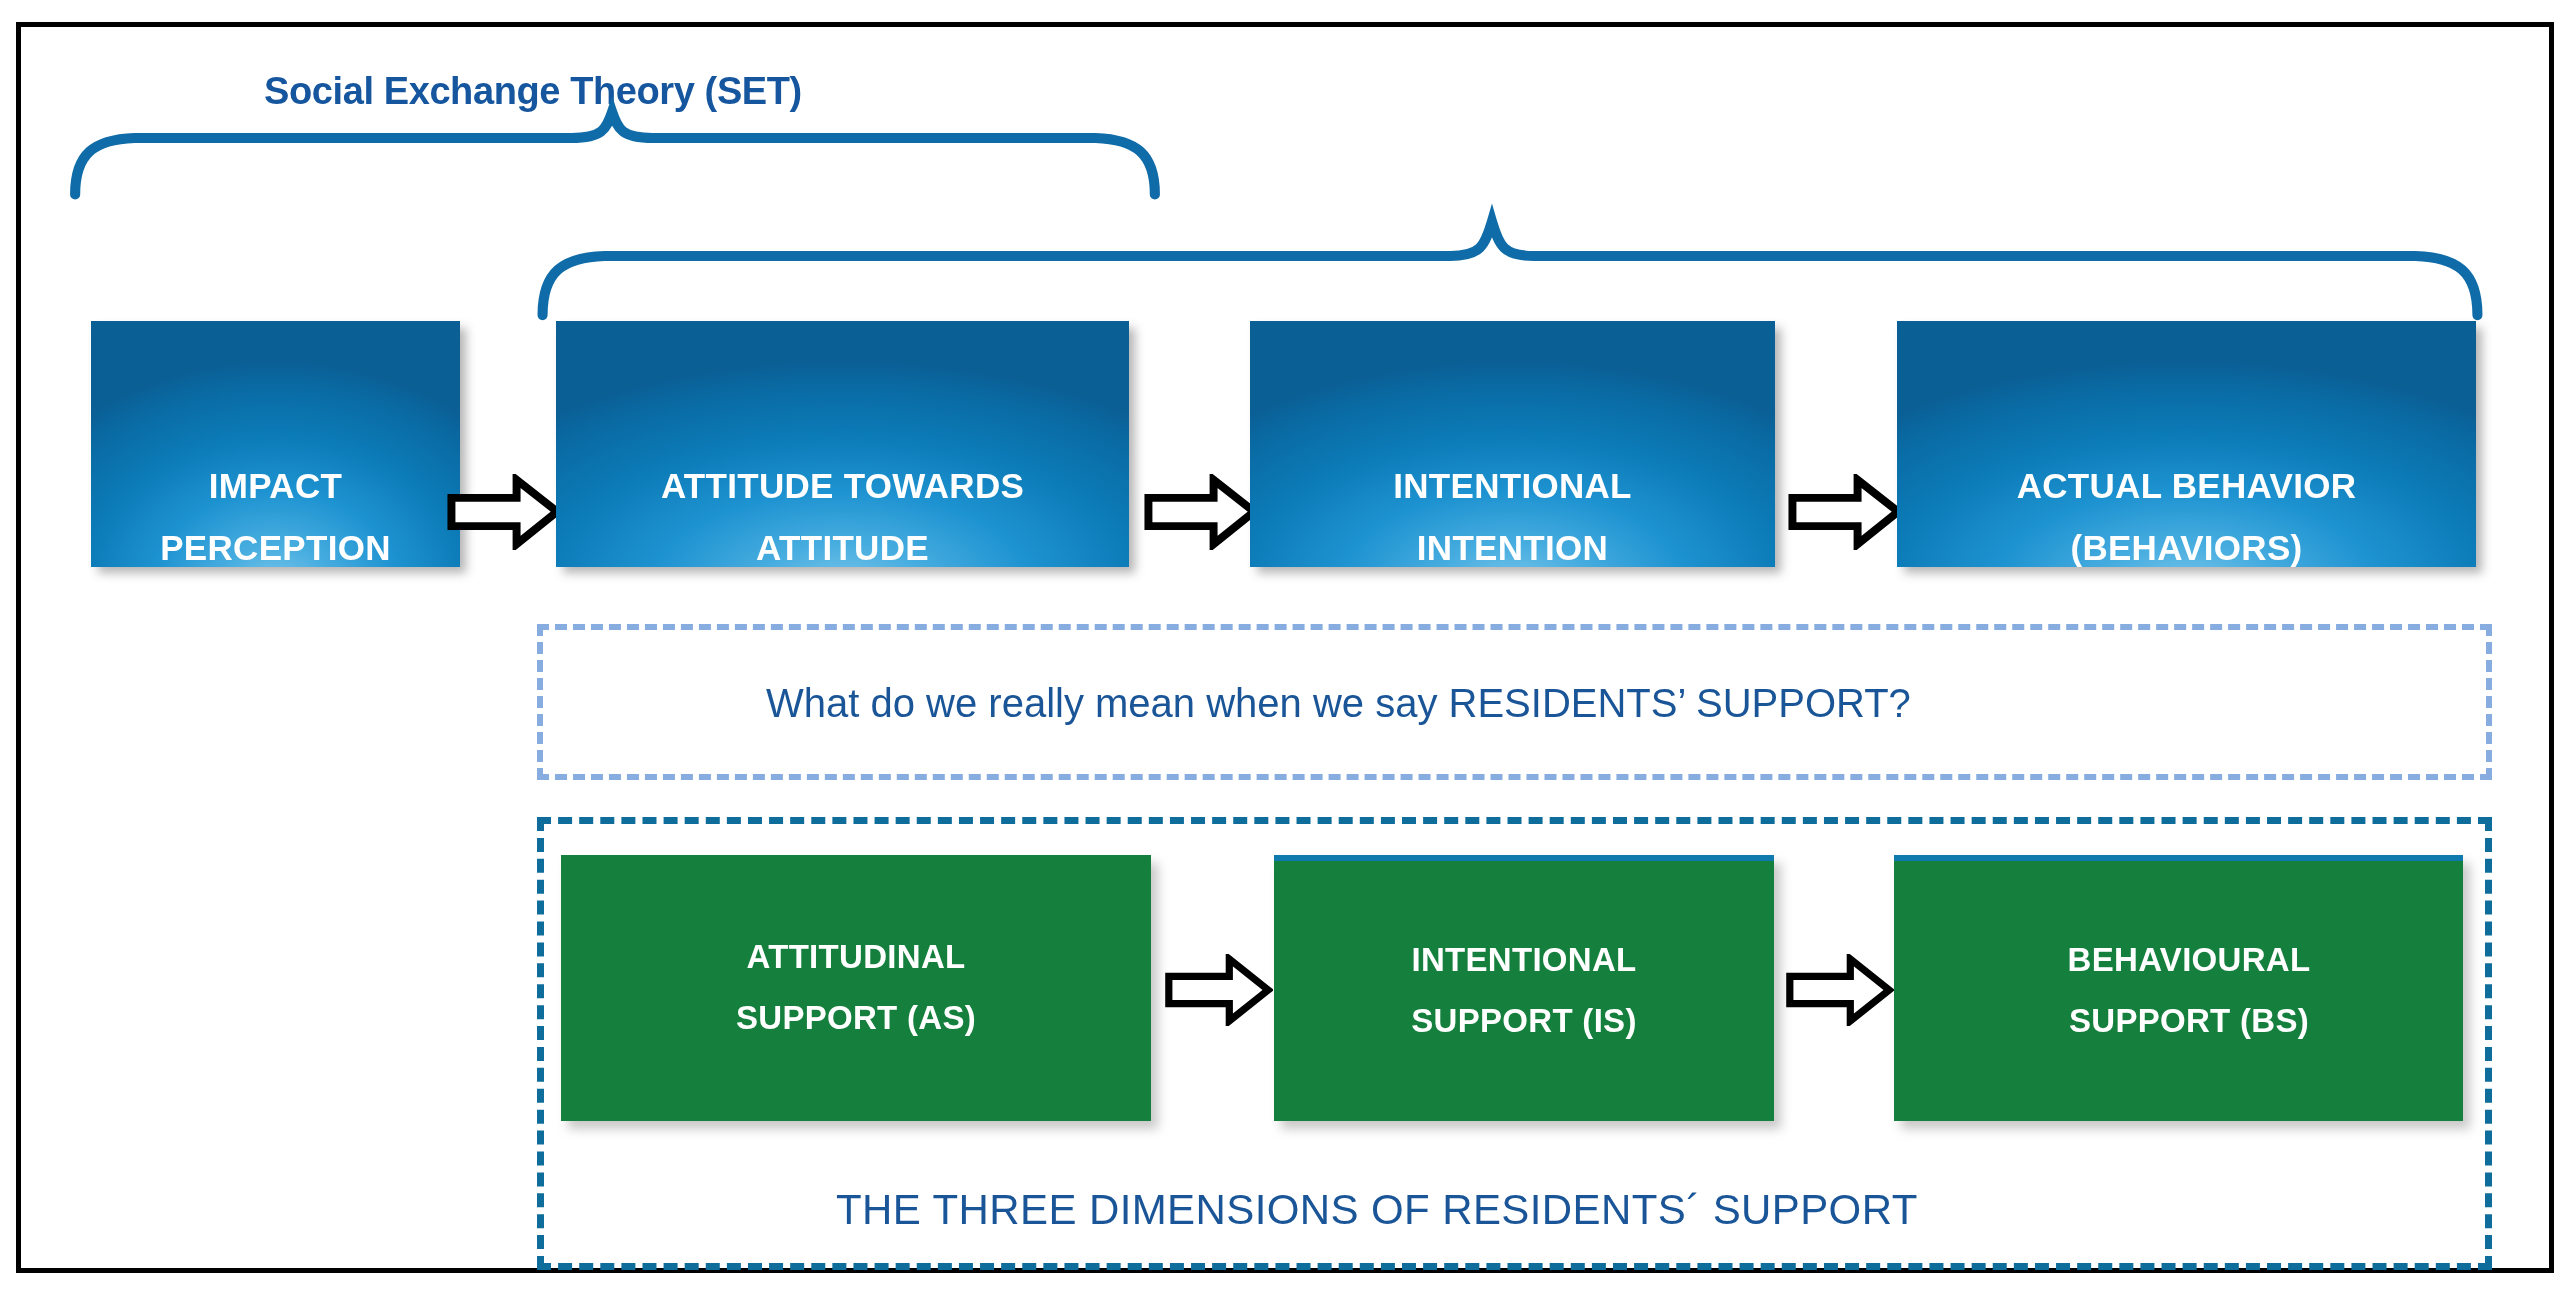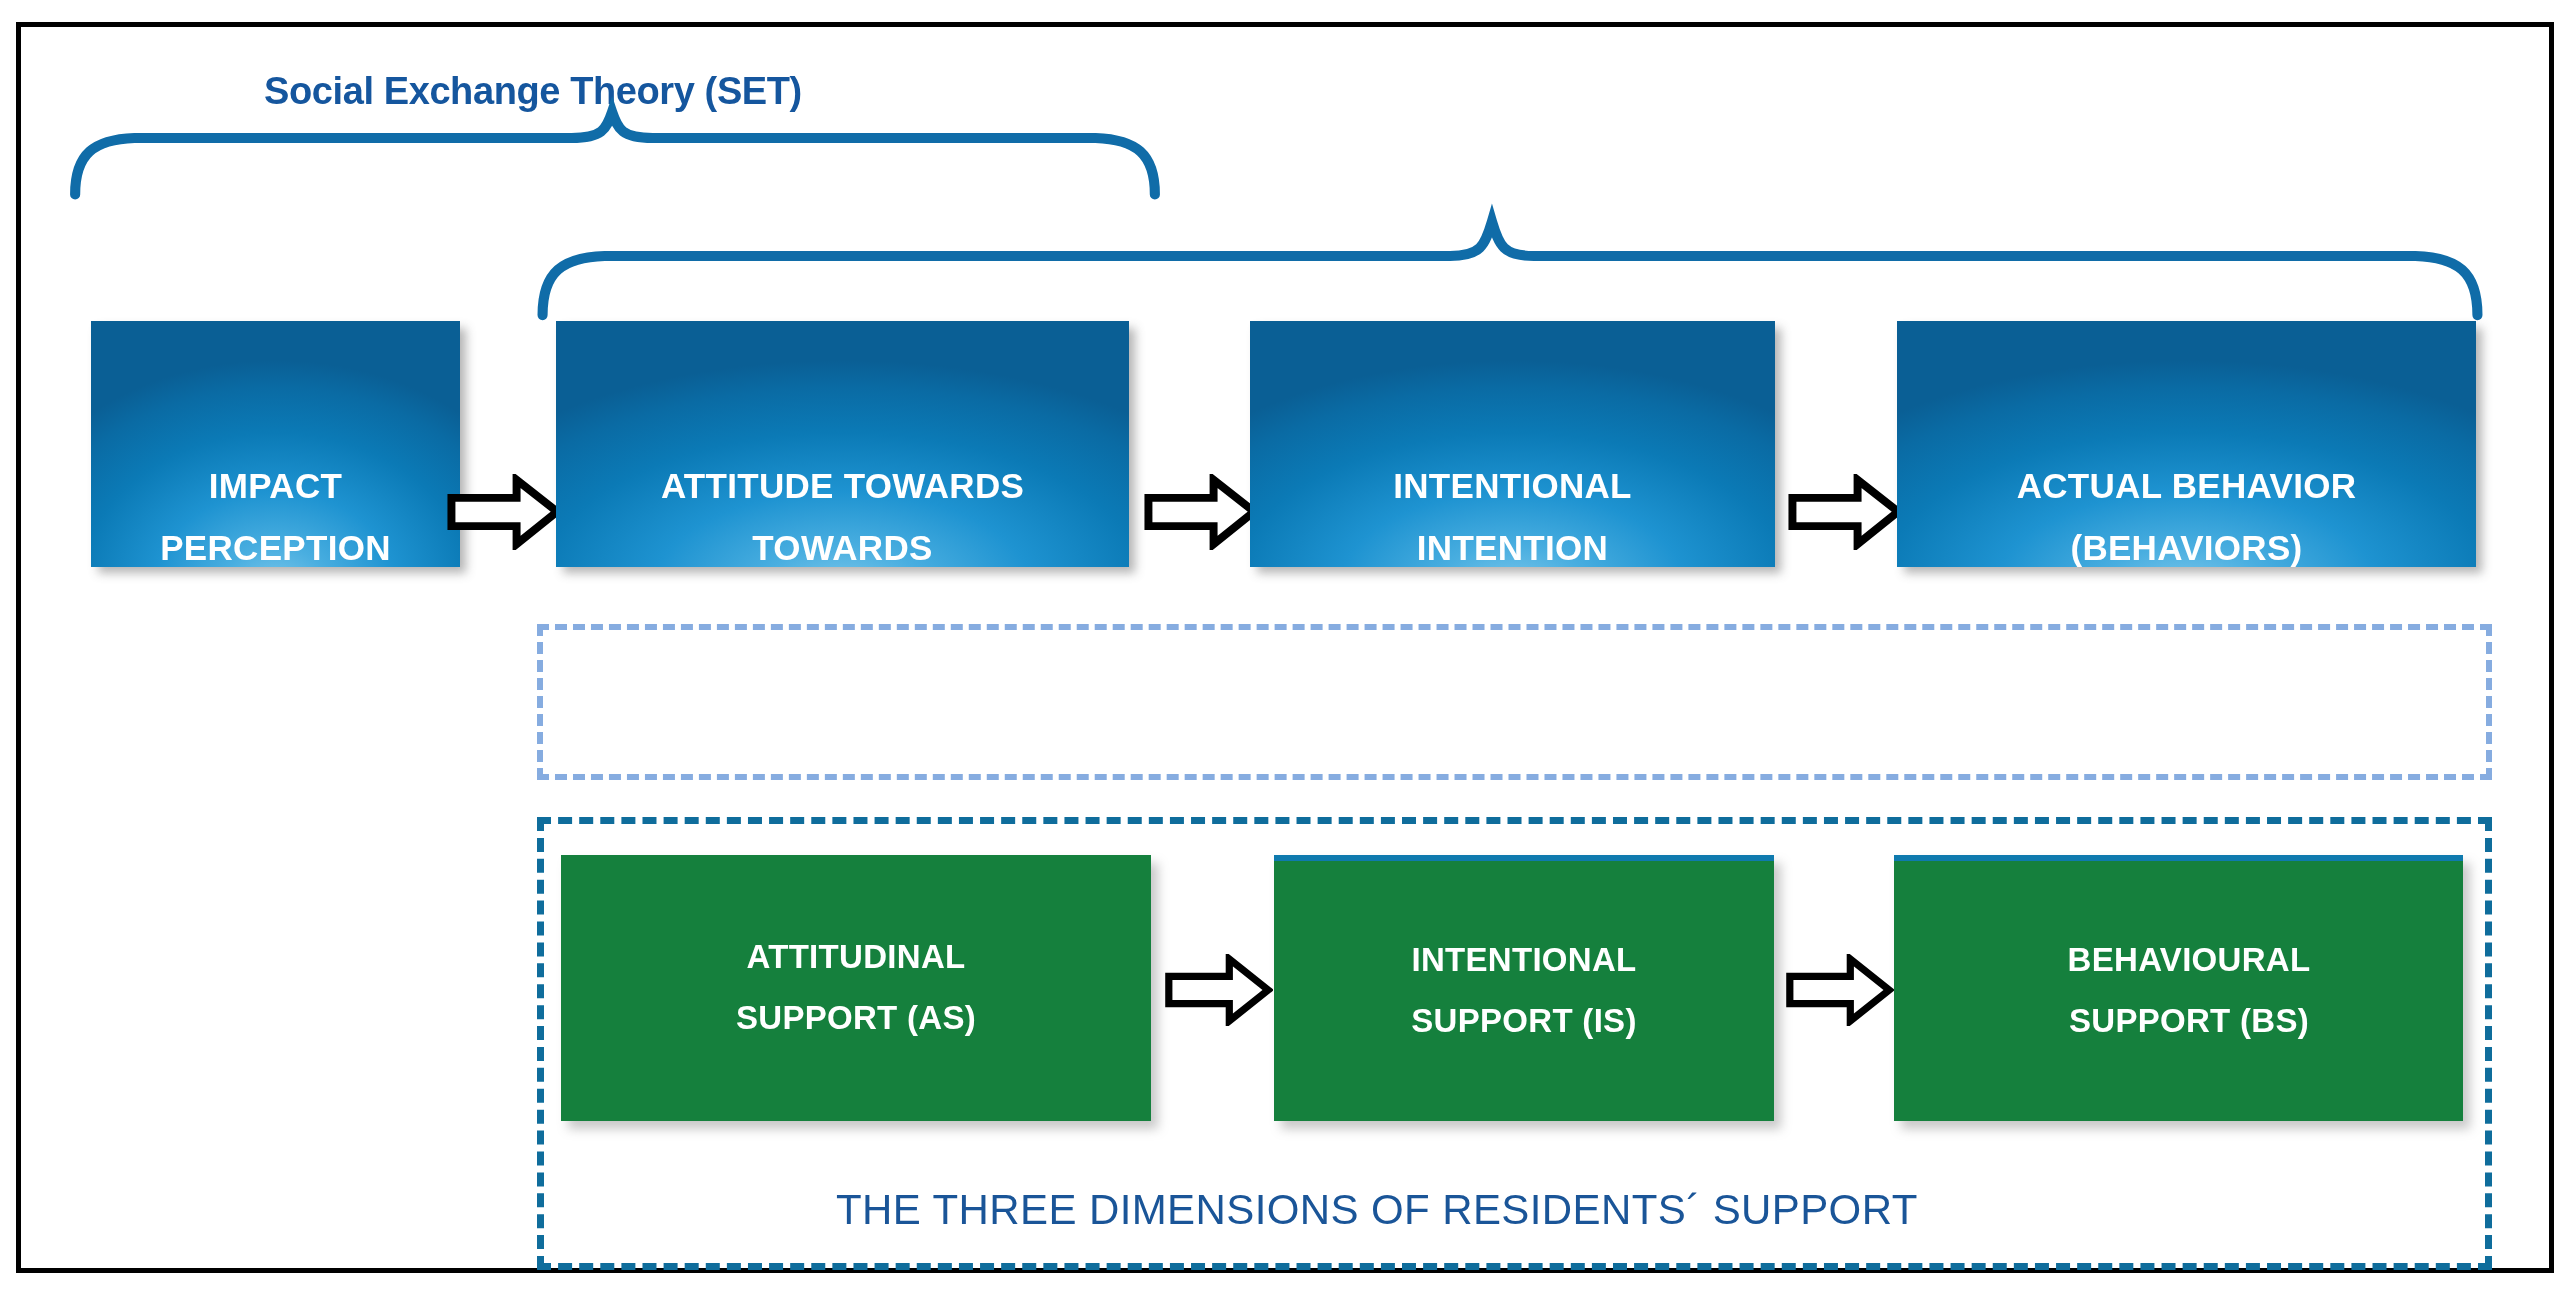--- a/index.html
+++ b/index.html
@@ -182,21 +182,21 @@
     <div class="line l1">IMPACT</div>
     <div class="line l2">PERCEPTION</div>
   </div>
 
   <svg class="arrow" style="left:447px; top:474px; width:116px; height:76px;" viewBox="0 0 160 105">
     <path d="M 6,33 L 96,33 L 96,8 L 152,52 L 96,97 L 96,72 L 6,72 Z" fill="#ffffff" stroke="#000000" stroke-width="11" stroke-linejoin="miter"></path>
   </svg>
 
   <div class="grad-box" style="left:556px; top:321px; width:573px; height:246px;">
     <div class="line l1">ATTITUDE TOWARDS</div>
-    <div class="line l2">TOWARDS</div>
+    <div class="line l2">ATTITUDE</div>
   </div>
 
   <svg class="arrow" style="left:1144px; top:474px; width:116px; height:76px;" viewBox="0 0 160 105">
     <path d="M 6,33 L 96,33 L 96,8 L 152,52 L 96,97 L 96,72 L 6,72 Z" fill="#ffffff" stroke="#000000" stroke-width="11" stroke-linejoin="miter"></path>
   </svg>
 
   <div class="grad-box" style="left:1250px; top:321px; width:525px; height:246px;">
     <div class="line l1">INTENTIONAL</div>
     <div class="line l2">INTENTION</div>
   </div>
@@ -205,20 +205,21 @@
     <path d="M 6,33 L 96,33 L 96,8 L 152,52 L 96,97 L 96,72 L 6,72 Z" fill="#ffffff" stroke="#000000" stroke-width="11" stroke-linejoin="miter"></path>
   </svg>
 
   <div class="grad-box" style="left:1897px; top:321px; width:579px; height:246px;">
     <div class="line l1">ACTUAL BEHAVIOR</div>
     <div class="line l2">(BEHAVIORS)</div>
   </div>
 
   <div class="dashed-light" style="left:537px; top:624px; width:1955px; height:156px;">
   </div>
+  <div class="question-text" style="left:766px; top:681px;">What do we really mean when we say RESIDENTS’ SUPPORT?</div>
 
   <div class="dashed-dark" style="left:537px; top:817px; width:1955px; height:453px;">
   </div>
 
   <div class="flat-box" style="left:561px; top:855px; width:590px; height:266px;">
     <div class="line l1">ATTITUDINAL</div>
     <div class="line l2">SUPPORT (AS)</div>
   </div>
 
   <svg class="arrow" style="left:1164px; top:954px; width:109px; height:72px;" viewBox="0 0 150 100">

